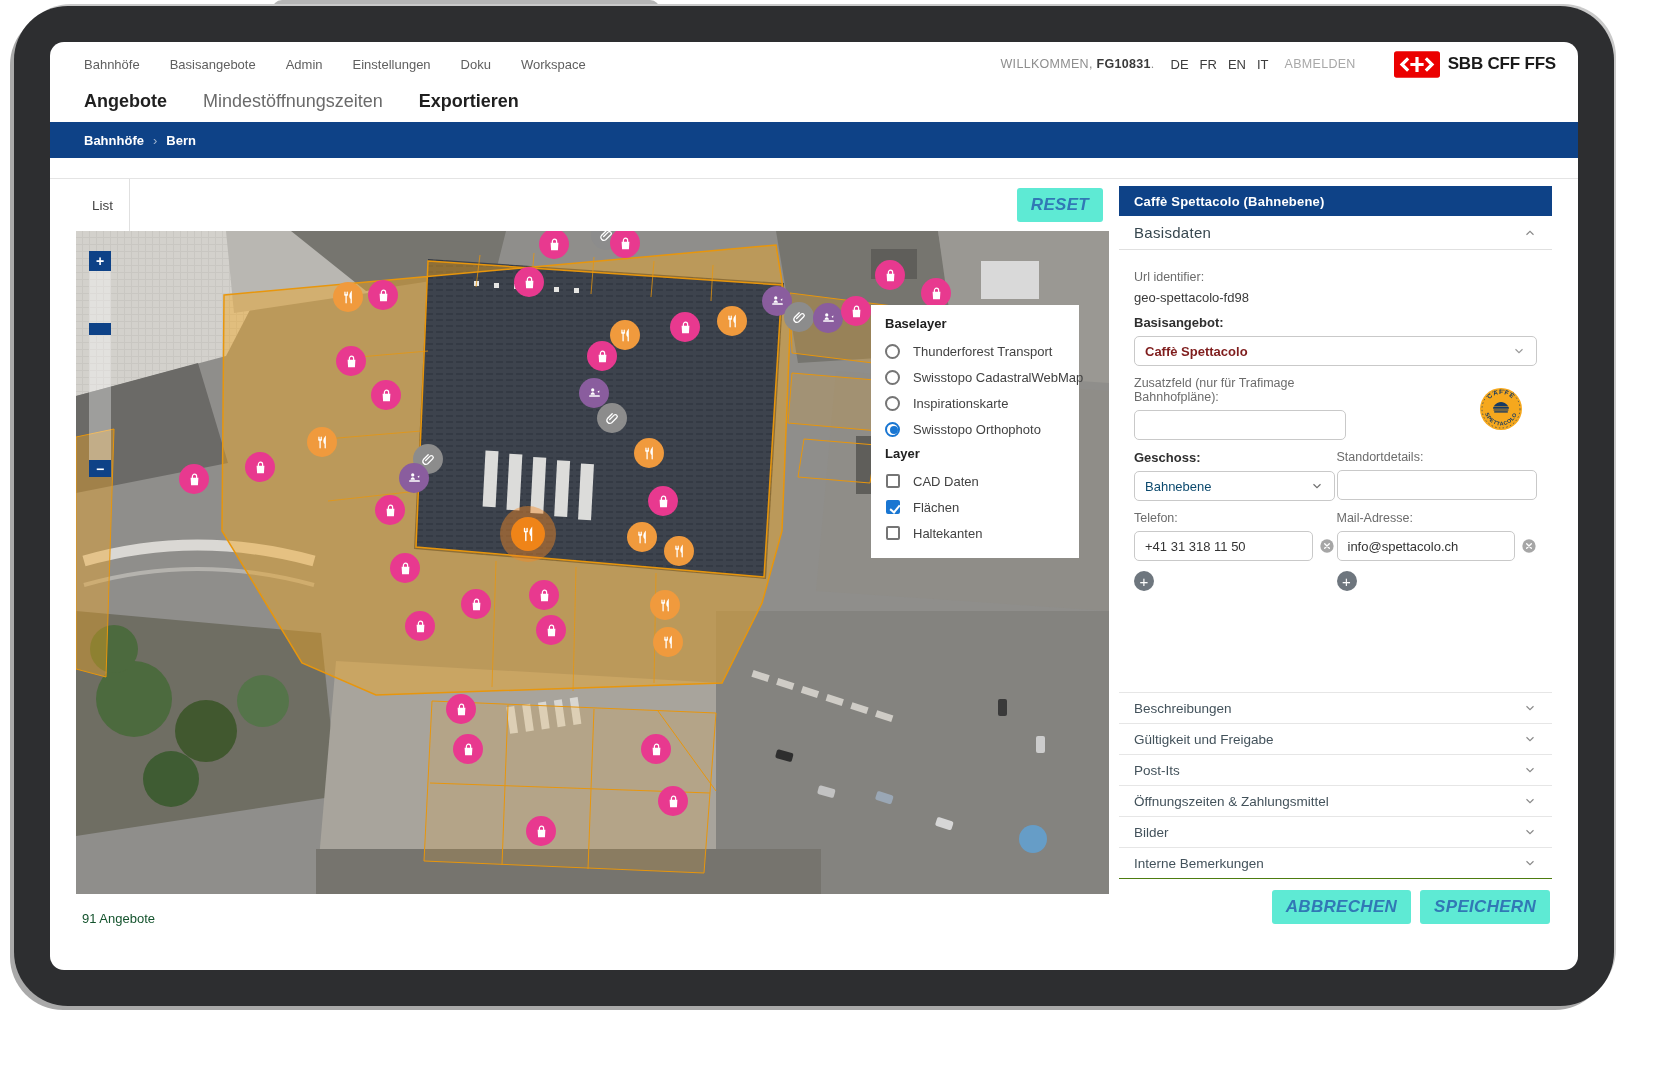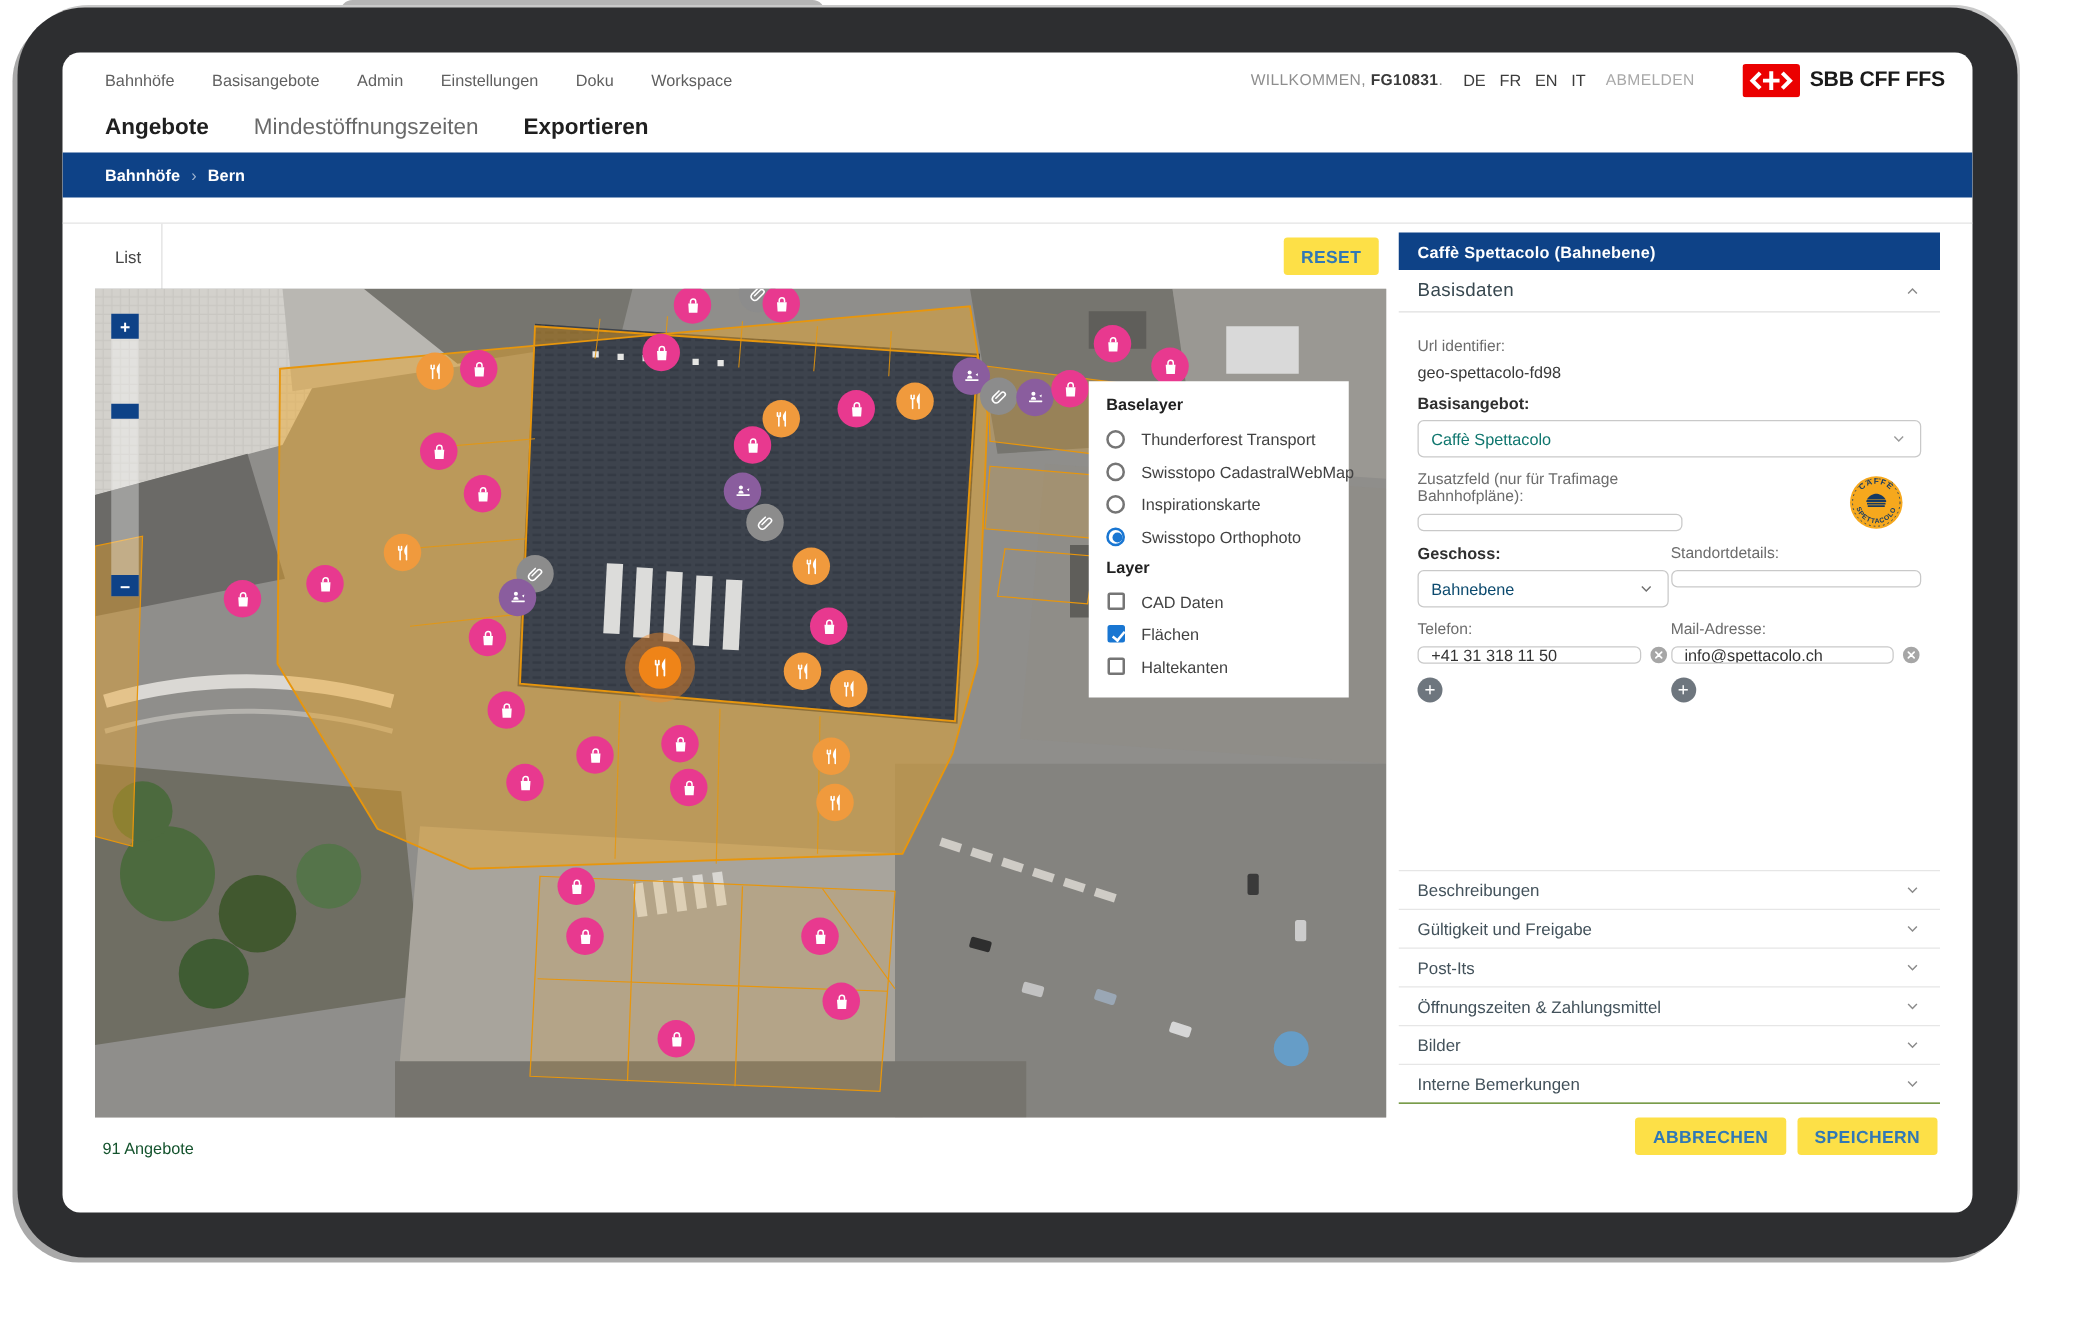--- a/index.html
+++ b/index.html
@@ -37,22 +37,22 @@
   .breadcrumb { height:36px; background:#0e4287; color:#fff; display:flex; align-items:center; gap:9px;
                 padding-left:34px; font-size:13px; font-weight:700; }
   .breadcrumb .sep { color:#9fb4d0; font-weight:400; font-size:13px; }
 
   
   .content { display:flex; margin:20px 0 0 0; padding:0 26px; border-top:1px solid #e4e4e4; height:760px; }
   .map-col { width:1033px; display:flex; flex-direction:column; }
   .map-toolbar { height:52px; display:flex; align-items:center; }
   .list-tab { width:54px; height:52px; display:flex; align-items:center; justify-content:center;
               border-right:1px solid #e0e0e0; font-size:13.5px; color:#444; cursor:pointer; }
-  .btn { background:#fde047; border:none; border-radius:3px; color:#3178b5; font-family:"Liberation Sans",sans-serif;
-         font-size:14px; font-weight:700; letter-spacing:.3px; padding:7px 14px; cursor:pointer; }
+  .btn { background:#5eead4; border:none; border-radius:3px; color:#3178b5; font-family:"Liberation Sans",sans-serif;
+         font-size:17px; font-weight:700; letter-spacing:.3px; padding:7px 14px; cursor:pointer;font-style:italic; }
   .reset-btn { margin-left:auto; margin-right:6px; }
 
   .map { position:relative; width:1033px; height:663px; overflow:hidden; background:#8f8e8b; }
   .map svg.base { position:absolute; left:0; top:0; }
 
   
   .marker { position:absolute; width:30px; height:30px; border-radius:50%; transform:translate(-50%,-50%);
             display:flex; align-items:center; justify-content:center; cursor:pointer; }
   .marker svg { width:17px; height:17px; }
   .marker.shop { background:#e8398f; }
@@ -91,22 +91,22 @@
                   display:flex; align-items:center; padding:0 15px; flex:0 0 auto; }
   .section-head { height:34px; display:flex; align-items:center; justify-content:space-between; padding:0 15px;
                   border-bottom:1px solid #e0e0e0; color:#37474f; font-size:15px; letter-spacing:.3px; cursor:pointer; flex:0 0 auto;gap:14px; }
   .chev { width:14px; height:14px; }
   .fields { padding:10px 15px 0 15px; font-size:13px; }
   .f-label { color:#6c6c6c; margin:10px 0 6px; font-size:12.5px; }
   .f-label.bold { color:#2f2f2f; font-weight:700; font-size:13px; }
   .f-value { color:#3a3a3a; margin-bottom:2px; }
   .selectbox { height:30px; border:1px solid #c9c9c9; border-radius:5px; display:flex; align-items:center;
                justify-content:space-between; padding:0 10px; color:#0c4a6e; cursor:pointer; background:#fff; }
-  .selectbox.disabled { color:#0f766e; }
-  .tfield { height:14px; width:100%; border:1px solid #c9c9c9; border-radius:5px; padding:0 10px;
+  .selectbox.disabled { color:#7f1d1d;font-weight:bold; }
+  .tfield { height:30px; width:100%; border:1px solid #c9c9c9; border-radius:5px; padding:0 10px;
             font-family:"Liberation Sans",sans-serif; font-size:13px; color:#333; }
   .grid2 { display:grid; grid-template-columns:1fr 1fr; column-gap:2px; }
   .zusatz-row { display:flex; }
   .zusatz-left { width:212px; flex:0 0 auto; }
   .zusatz-right { flex:1; display:flex; align-items:center; justify-content:flex-end; padding:12px 14px 0 0; }
   .brand-logo svg { width:44px; height:44px; display:block; }
   .input-wrap { display:flex; align-items:center; gap:6px; }
   .clear-ic { width:16px; height:16px; flex:0 0 auto; cursor:pointer; }
   .plus-btn { width:20px; height:20px; border-radius:50%; background:#6e767e; color:#fff; border:none; font-size:15px;
               line-height:1; display:flex; align-items:center; justify-content:center; margin-top:10px; cursor:pointer; }

